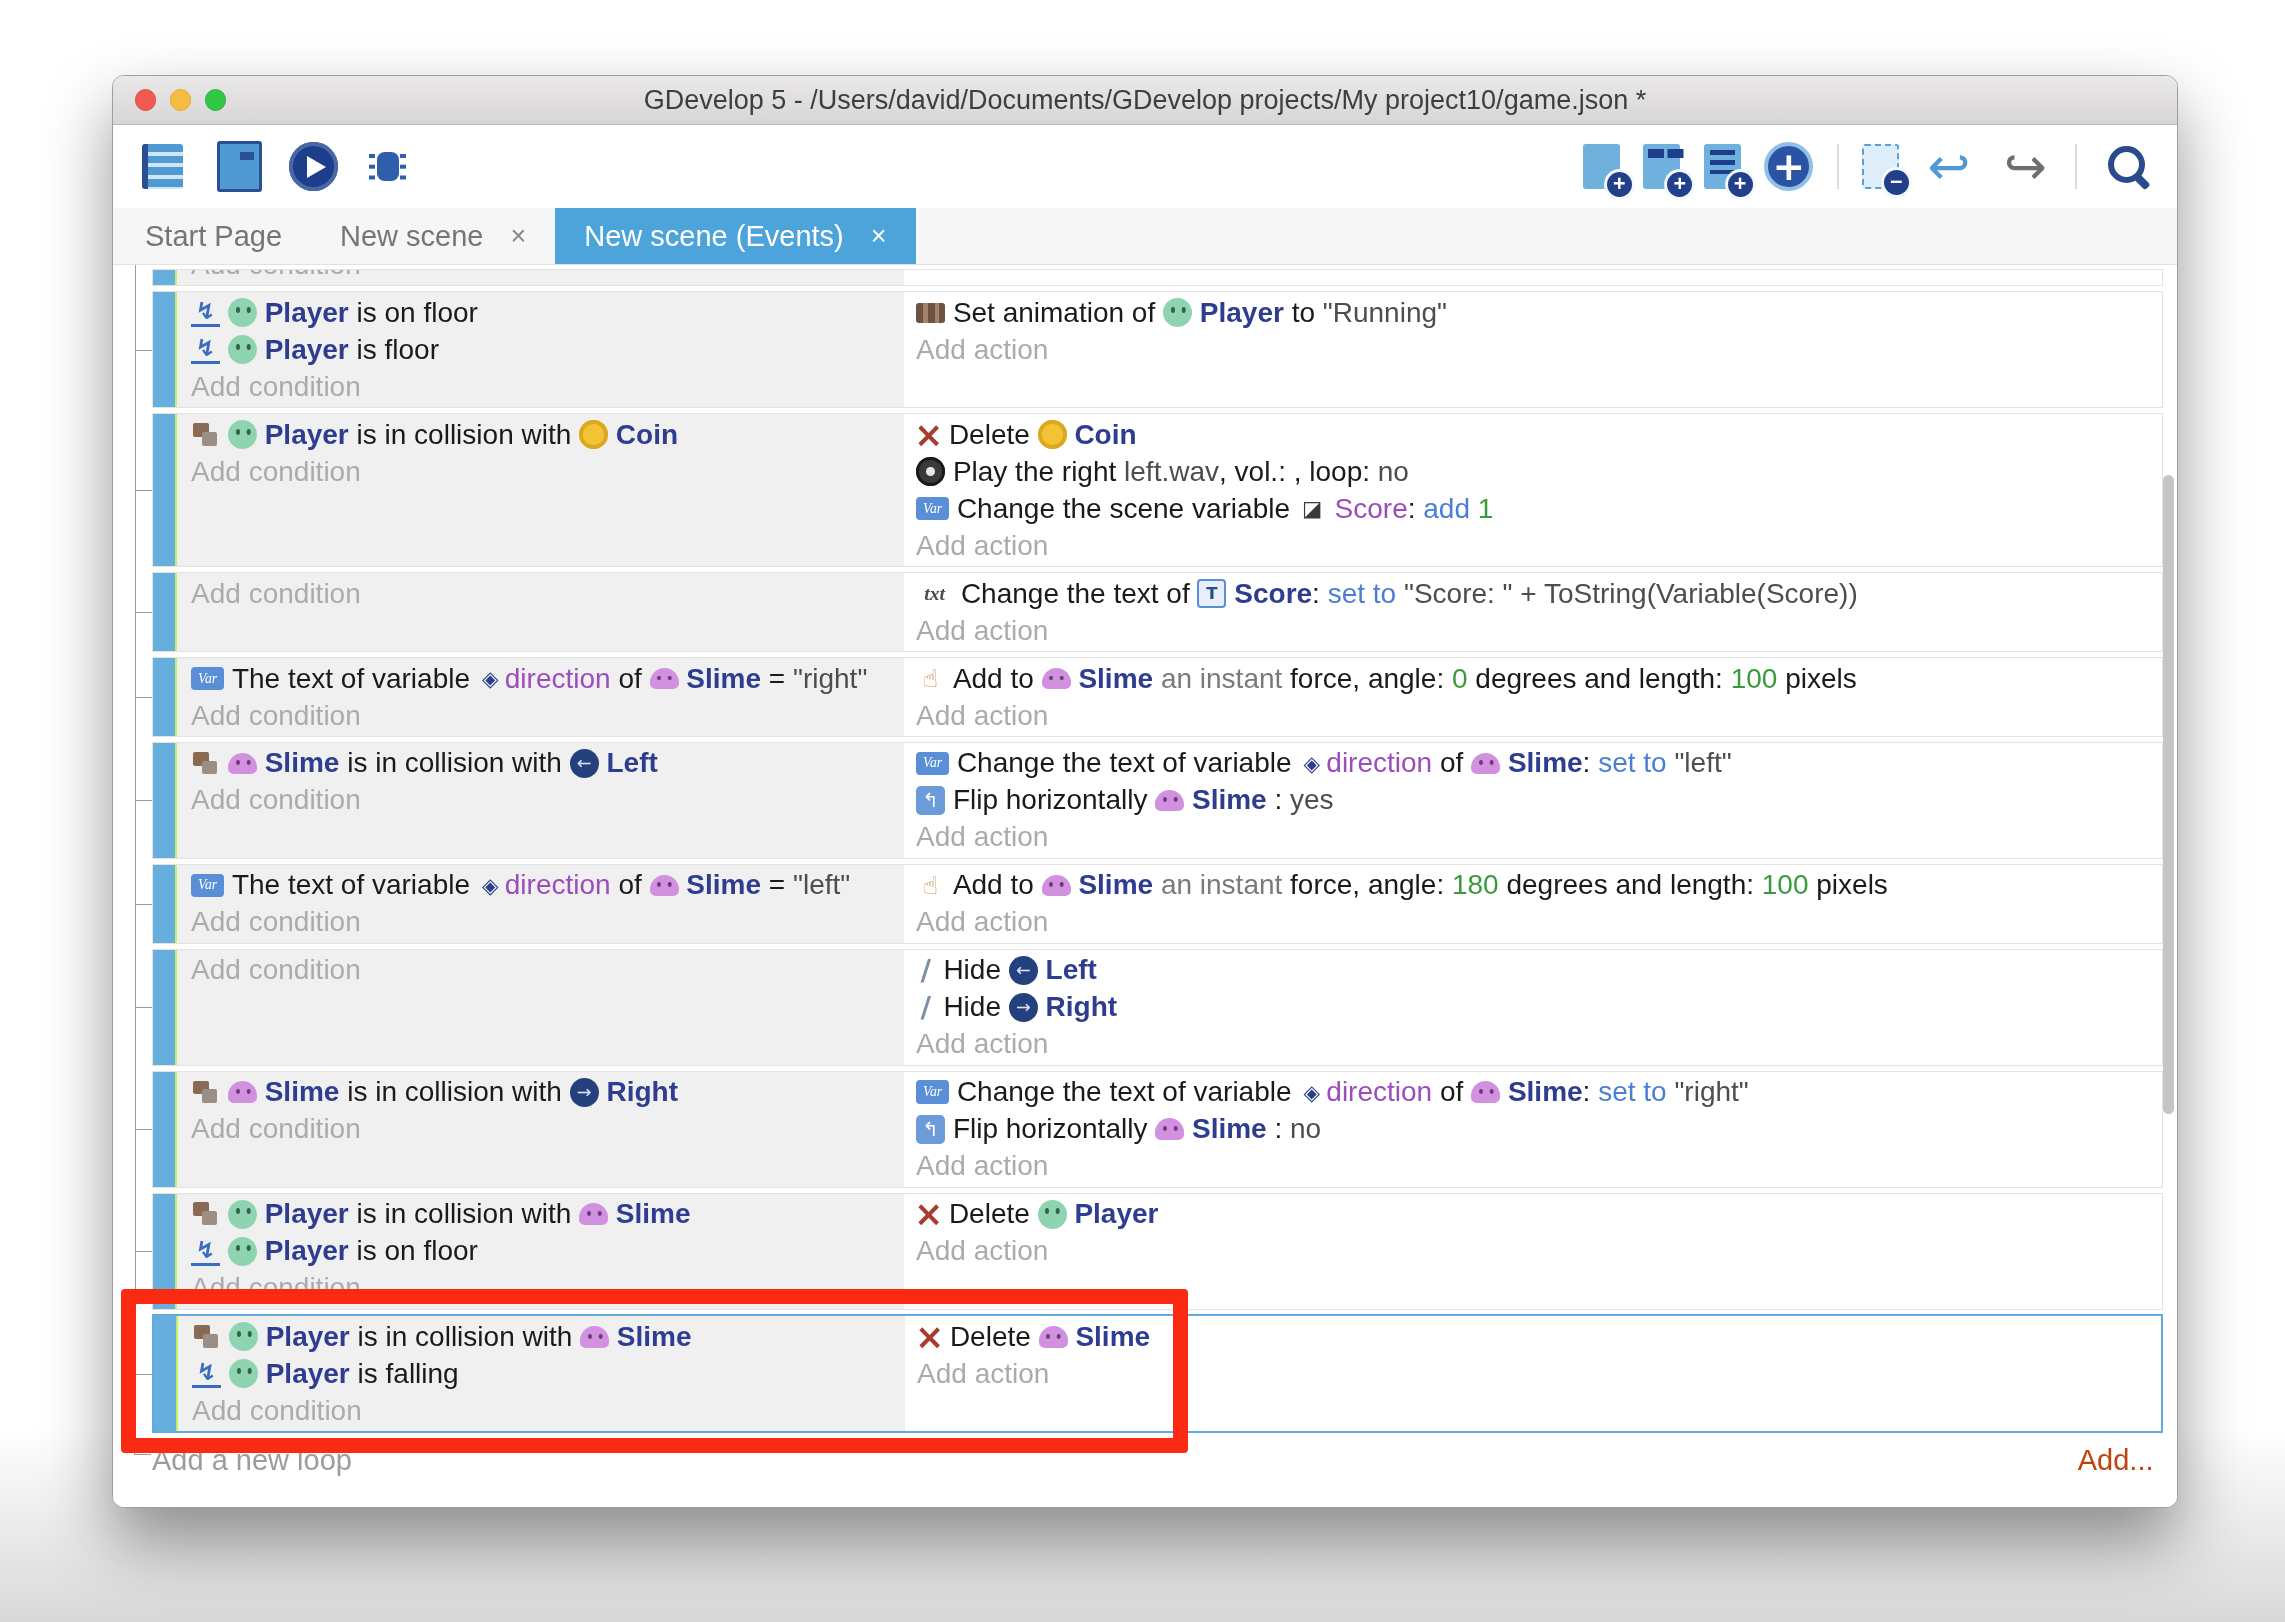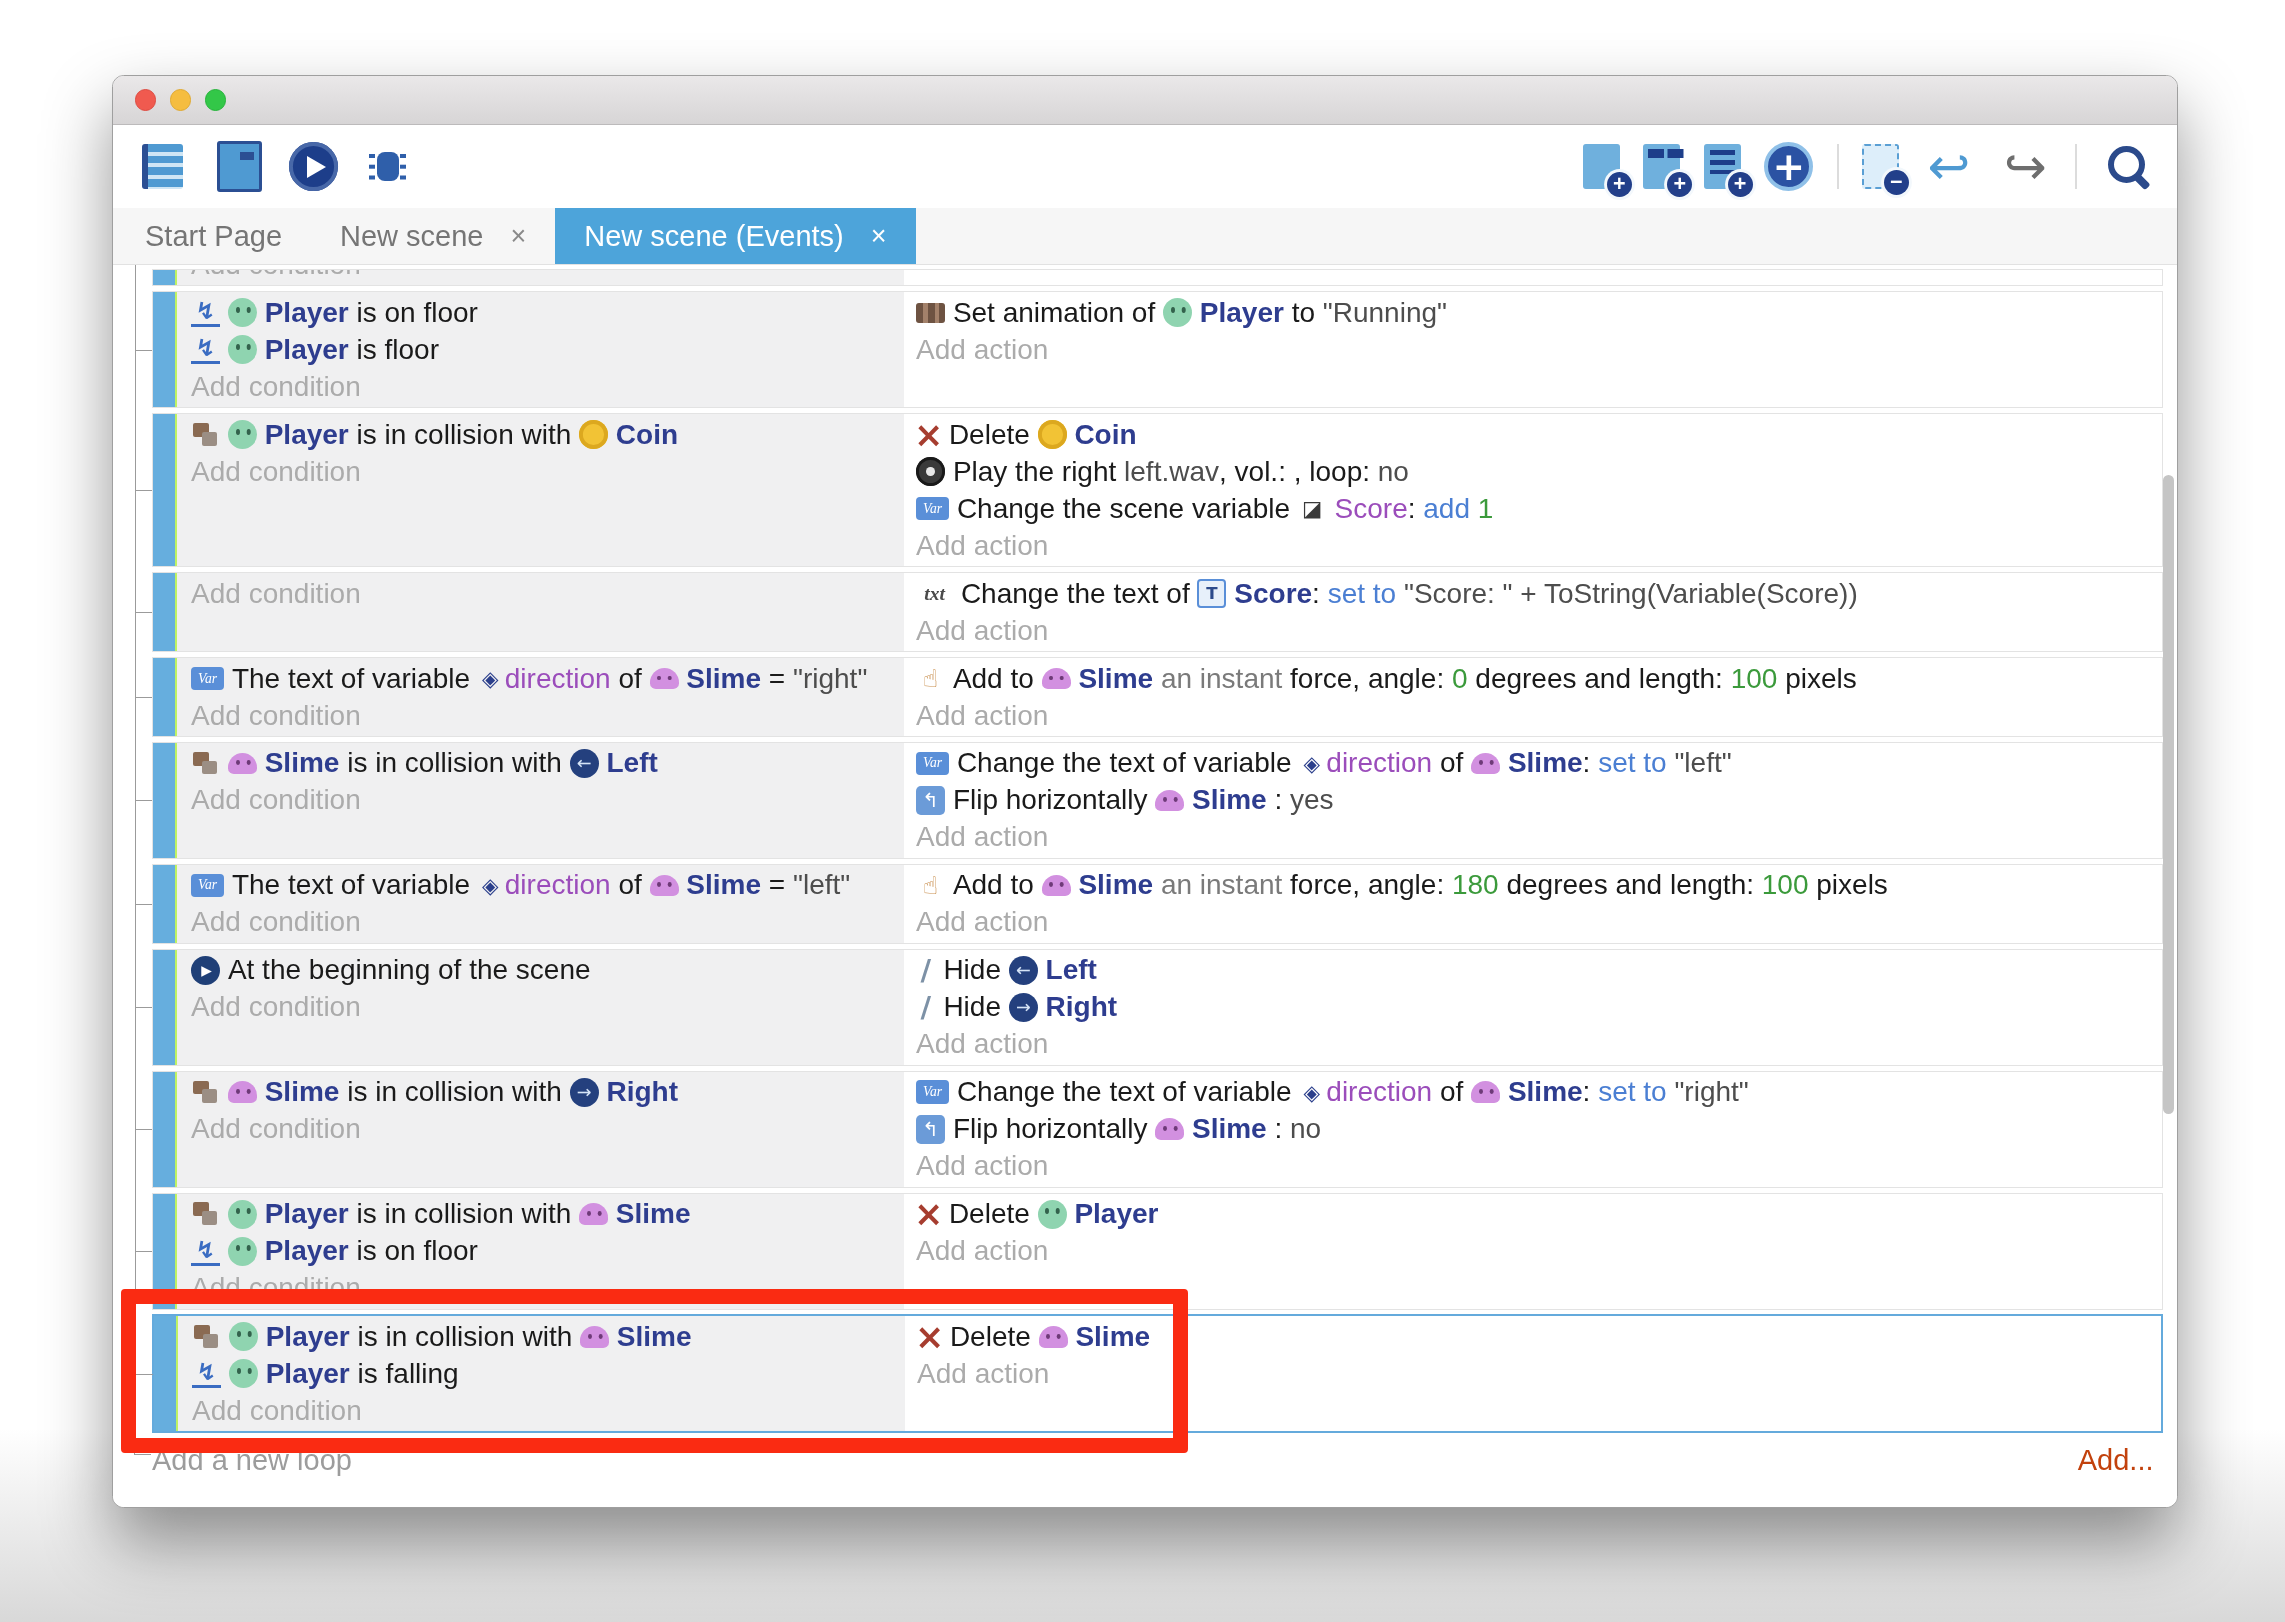--- a/index.html
+++ b/index.html
@@ -155,20 +155,21 @@
 
 <div class="page">
   <div class="window">
 
     <div class="titlebar">
       <div class="lights">
         <span class="light red"></span>
         <span class="light yellow"></span>
         <span class="light green"></span>
       </div>
+      <div class="title">GDevelop 5 - /Users/david/Documents/GDevelop projects/My project10/game.json *</div>
     </div>
 
     <div class="toolbar">
       <div class="tb-left" id="tb-left">
           <span class="tb tb-pm"></span>
           <span class="tb tb-scene"></span>
           <span class="tb tb-play"></span>
           <span class="tb tb-debug"></span>
         </div>
       <div class="tb-right" id="tb-right">
@@ -303,21 +304,20 @@
               <div class="inner">
                 <div class="line"><span class="icon i-force"></span><span class="t-p">Add to </span><span class="icon i-slime"></span><span class="t-o">Slime</span><span class="t-d"> an instant </span><span class="t-p">force, angle: </span><span class="t-n">180</span><span class="t-p"> degrees and length: </span><span class="t-n">100</span><span class="t-p"> pixels</span></div>
                 <div class="line add-line">Add action</div>
               </div>
             </div>
           </div>
           <div class="row">
             <span class="bar"></span>
             <div class="cell cond">
               <div class="inner">
-                <div class="line"><span class="icon i-begin"></span><span class="t-p">At the beginning of the scene</span></div>
                 <div class="line add-line">Add condition</div>
               </div>
             </div>
             <div class="cell act">
               <div class="inner">
                 <div class="line"><span class="icon i-hide"></span><span class="t-p">Hide </span><span class="icon i-left"></span><span class="t-o">Left</span></div>
                 <div class="line"><span class="icon i-hide"></span><span class="t-p">Hide </span><span class="icon i-right"></span><span class="t-o">Right</span></div>
                 <div class="line add-line">Add action</div>
               </div>
             </div>

